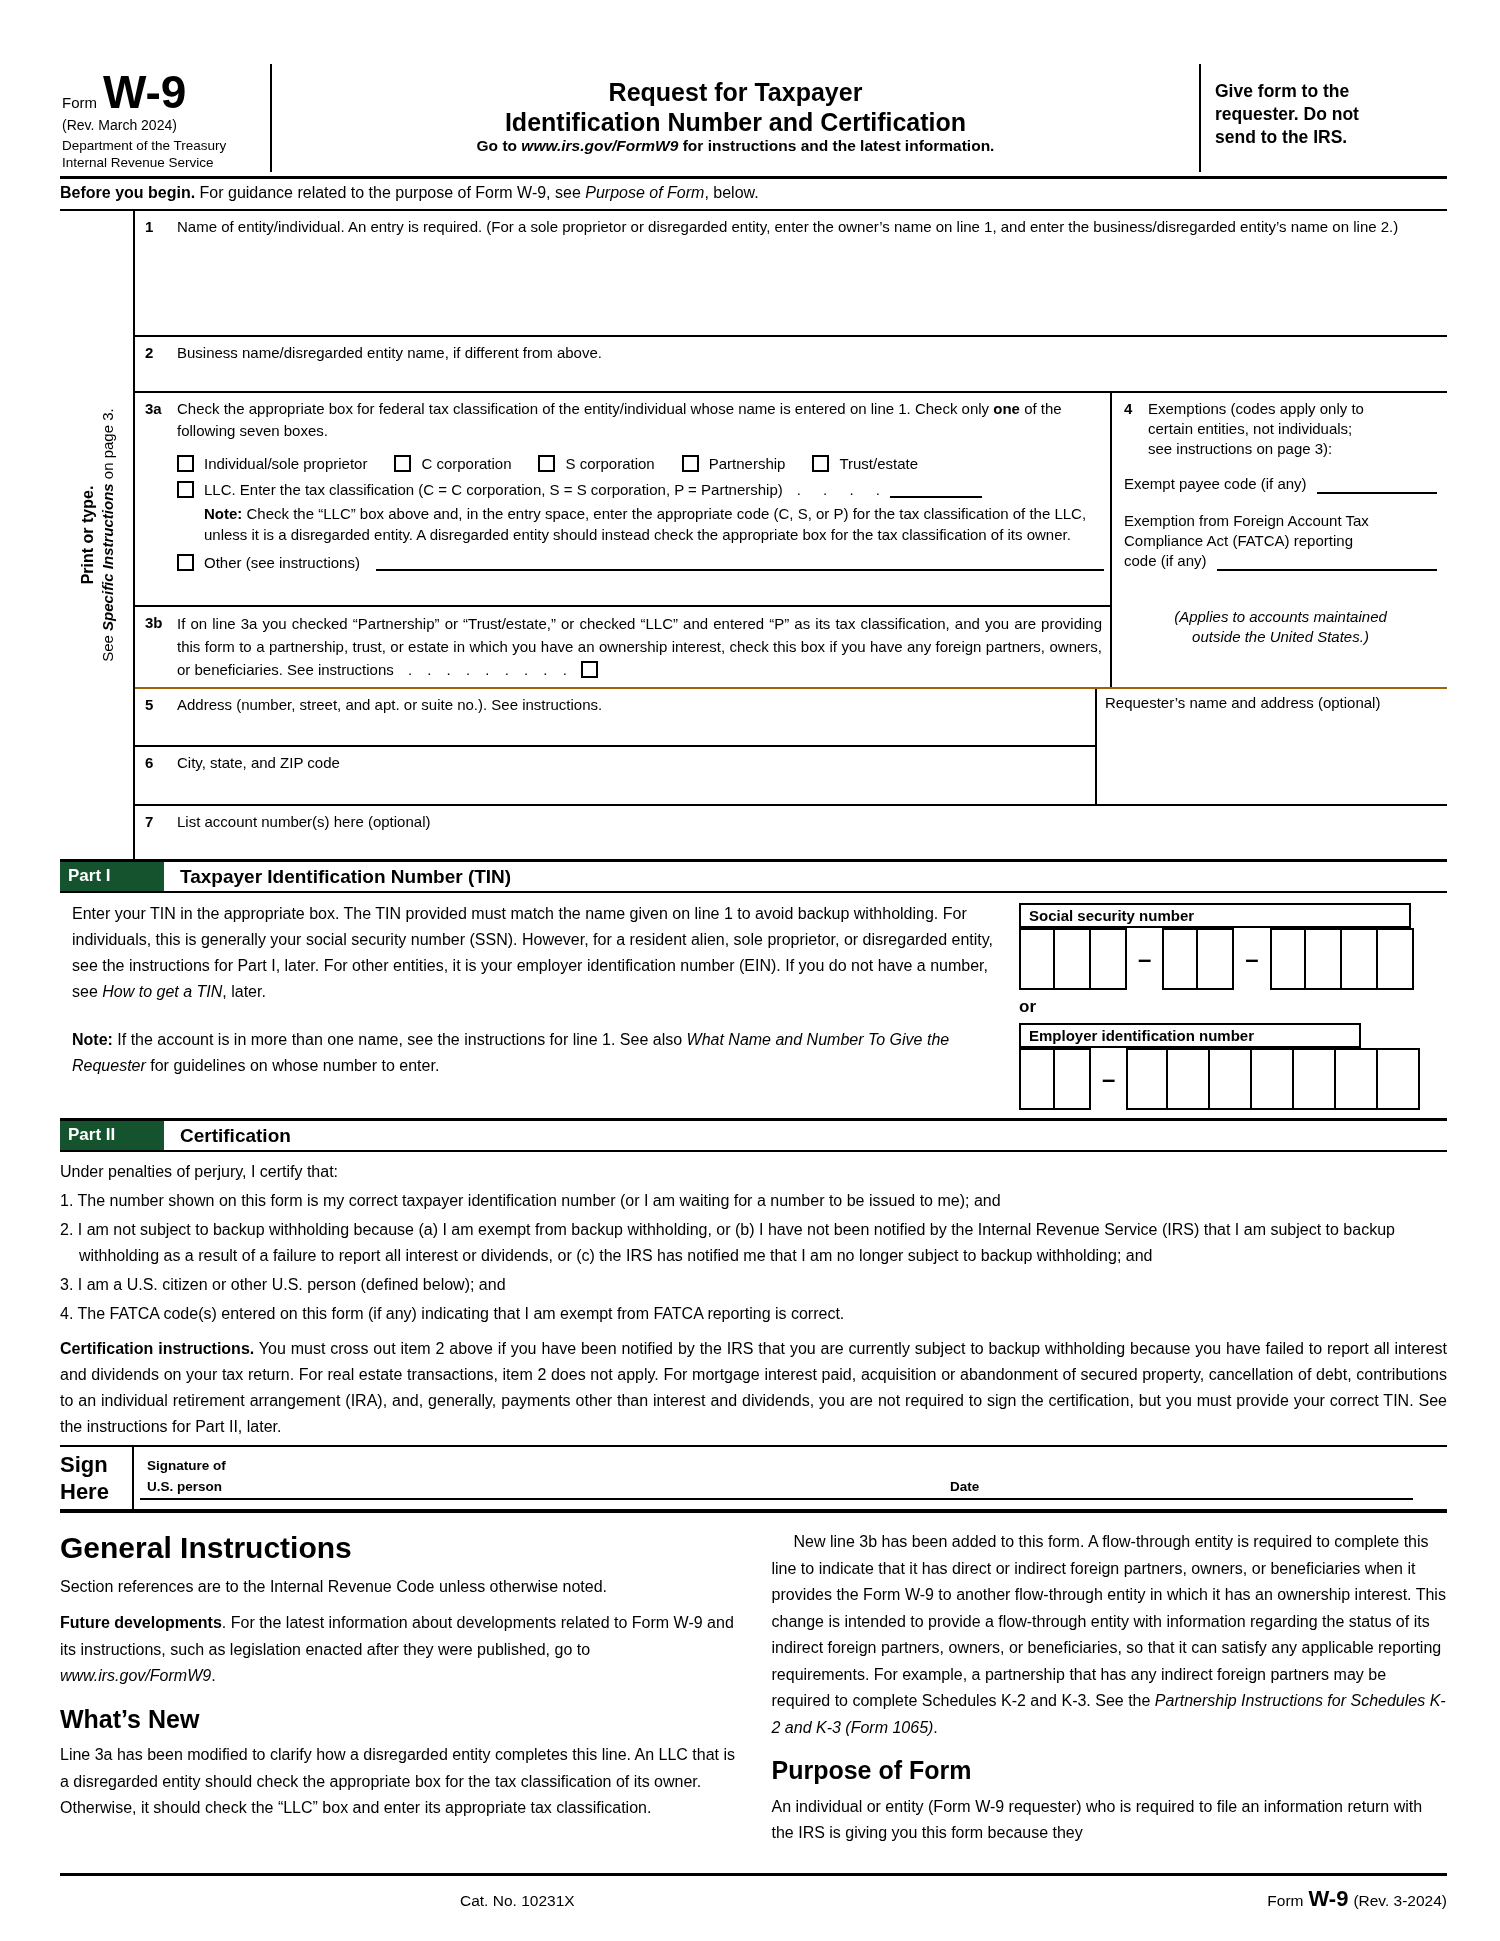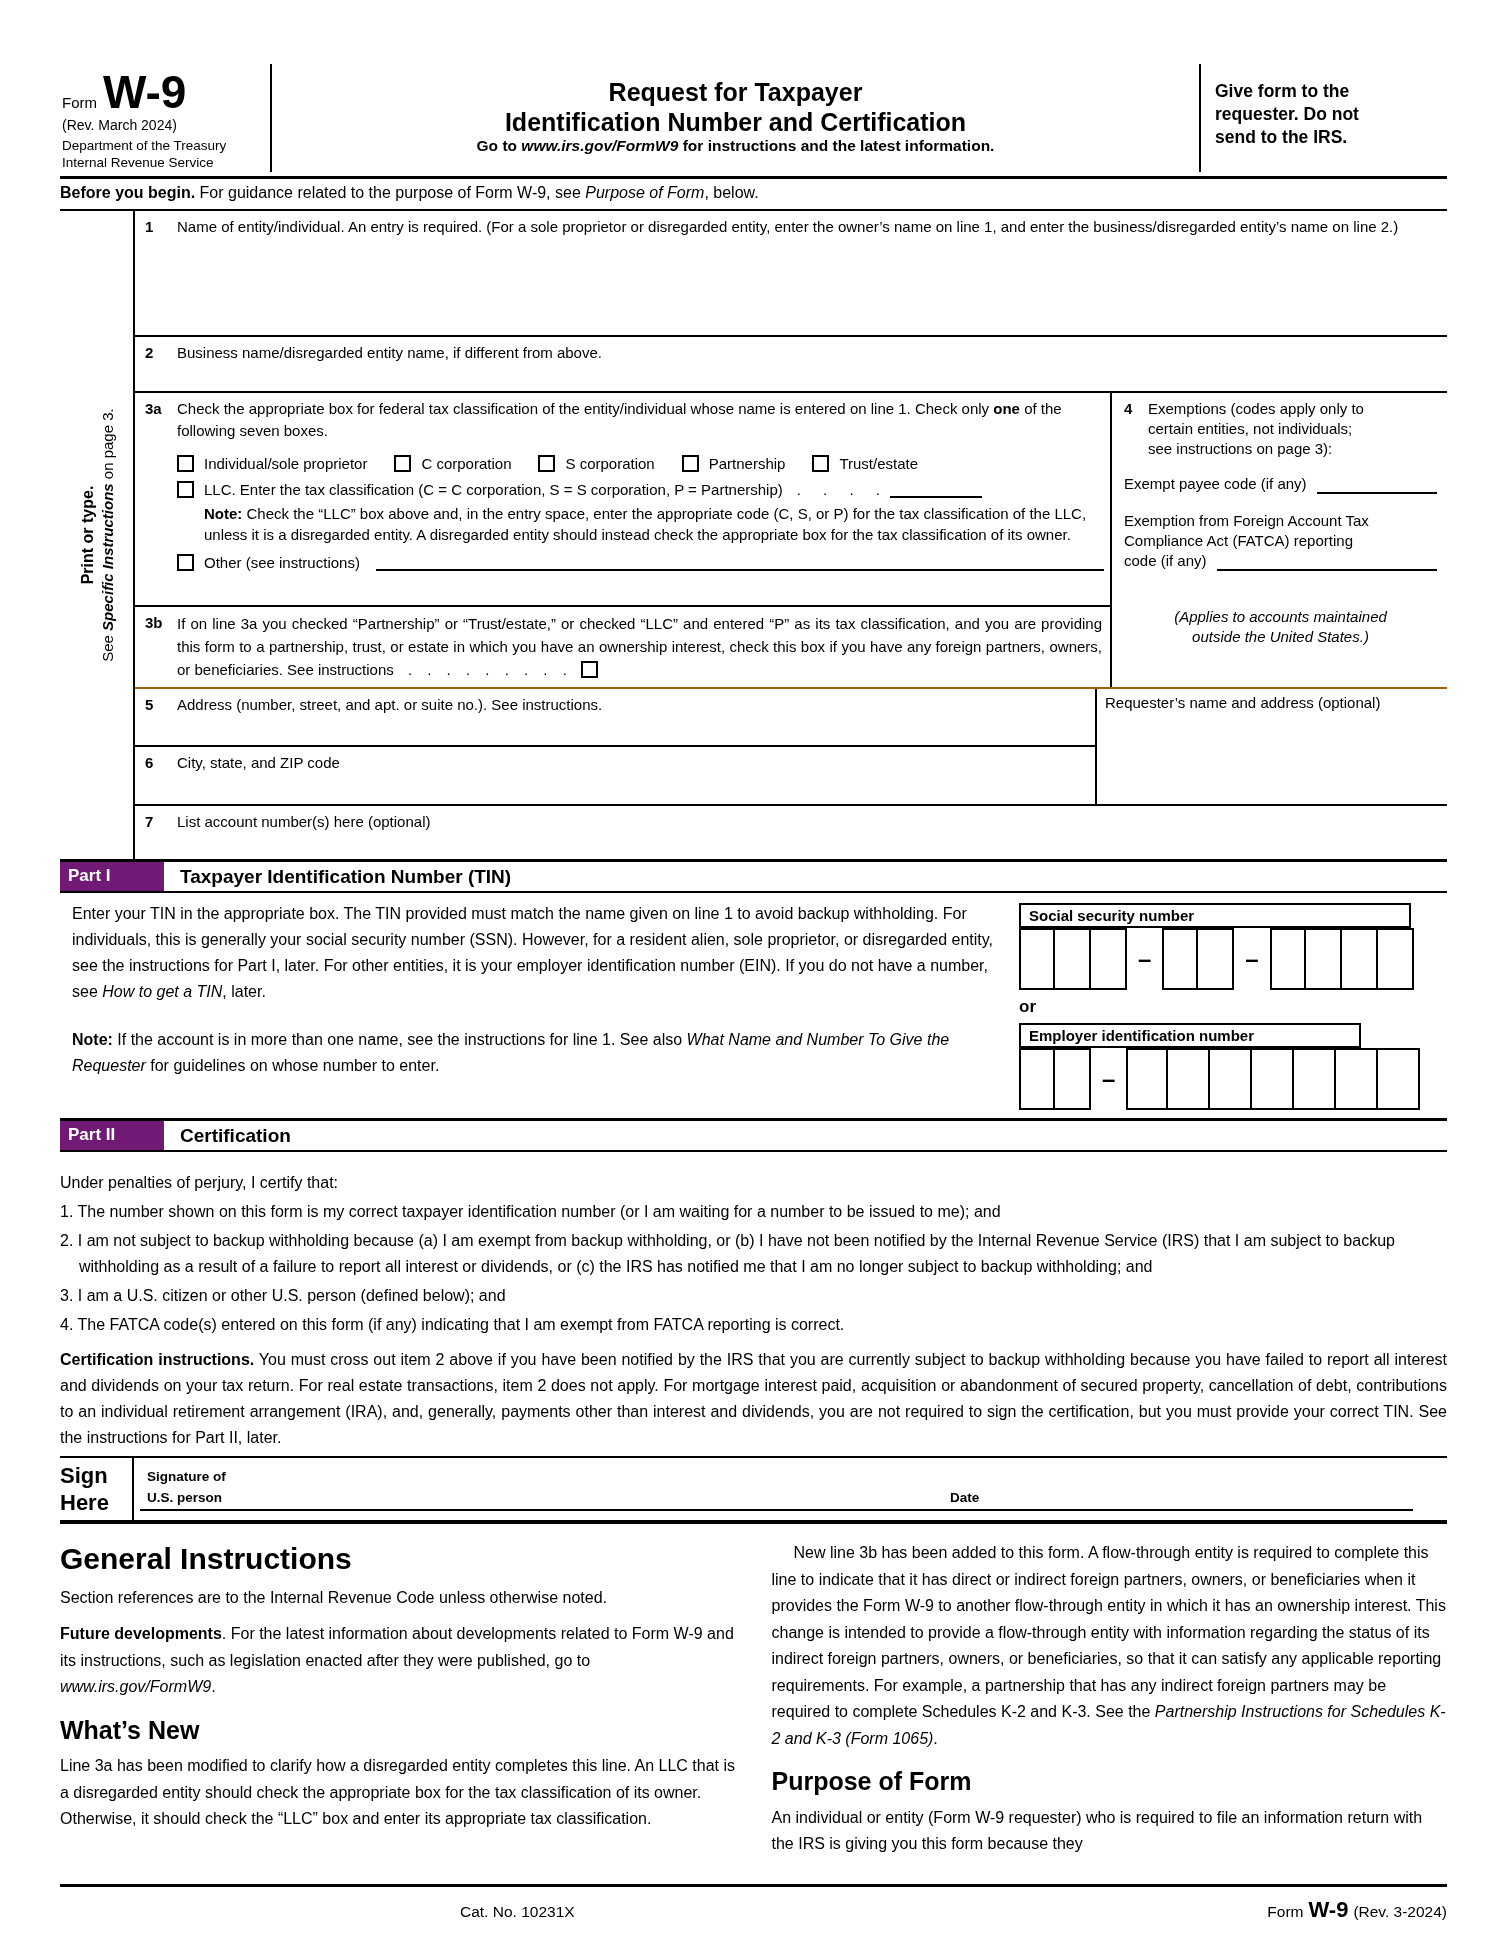--- a/index.html
+++ b/index.html
@@ -84,42 +84,42 @@
   .row56left { flex:1; display:flex; flex-direction:column; }
   .r5 { border-bottom:2px solid #000; min-height:58px; display:flex; flex-direction:column; }
   .r6 { min-height:57px; display:flex; flex-direction:column; }
   .requester { width:352px; flex:none; border-left:2px solid #000; padding:5px 8px; font-size:15px;
                display:flex; flex-direction:column; }
   .r7 { min-height:53px; display:flex; flex-direction:column; }
 
   
   .part-head { display:flex; align-items:stretch; border-top:3px solid #000;
                border-bottom:2px solid #000; }
-  .part-badge { background:#701a75; color:#fff; font-weight:bold; font-size:17px;
+  .part-badge { background:#14532d; color:#fff; font-weight:bold; font-size:17px;
                 padding:4px 0 3px 8px; width:104px; flex:none; }
   .part-title { font-weight:bold; font-size:19px; padding:4px 0 3px 16px; }
 
   
   .p1-content { display:flex; padding:8px 0 8px 12px; }
   .p1-text { flex:1; font-size:16px; line-height:26px; padding-right:24px; }
   .p1-note { margin-top:22px; }
   .tin-col { width:428px; flex:none; padding-top:2px; }
   .tin-label-box { border:2px solid #000; font-weight:bold; font-size:15px; padding:2px 8px; }
   .ssn-box { width:392px; }
   .ein-box { width:342px; }
   .cells { display:flex; align-items:center; }
   .cellgrp { display:flex; }
   .cell { width:36px; height:62px; border:2px solid #000; border-left:none; background:#fff; }
   .cellgrp .cell:first-child { border-left:2px solid #000; }
   .cell-w { width:42px; }
   .dash { font-weight:bold; font-size:24px; padding:0 11px; }
   .or-label { font-weight:bold; font-size:17px; margin:7px 0 6px 0; }
 
   
-  .p2-content { font-size:16px; line-height:26px; padding-top:18px; }
+  .p2-content { font-size:16px; line-height:26px; padding-top:7px; }
   .cert-item { padding-left:19px; text-indent:-19px; margin-top:3px; }
   .cert-para { margin-top:9px; text-align:justify; }
 
   
   .sign-row { display:flex; border-top:2px solid #000; border-bottom:4px solid #000;
               height:68px; margin-top:5px; position:relative; }
   .sign-here { width:72px; flex:none; font-size:22px; font-weight:bold; line-height:1.22;
                padding-top:5px; }
   .sign-right { flex:1; border-left:2px solid #000; display:flex; }
   .sig-label { font-size:13.5px; font-weight:bold; line-height:1.55; padding:9px 0 0 13px; }

